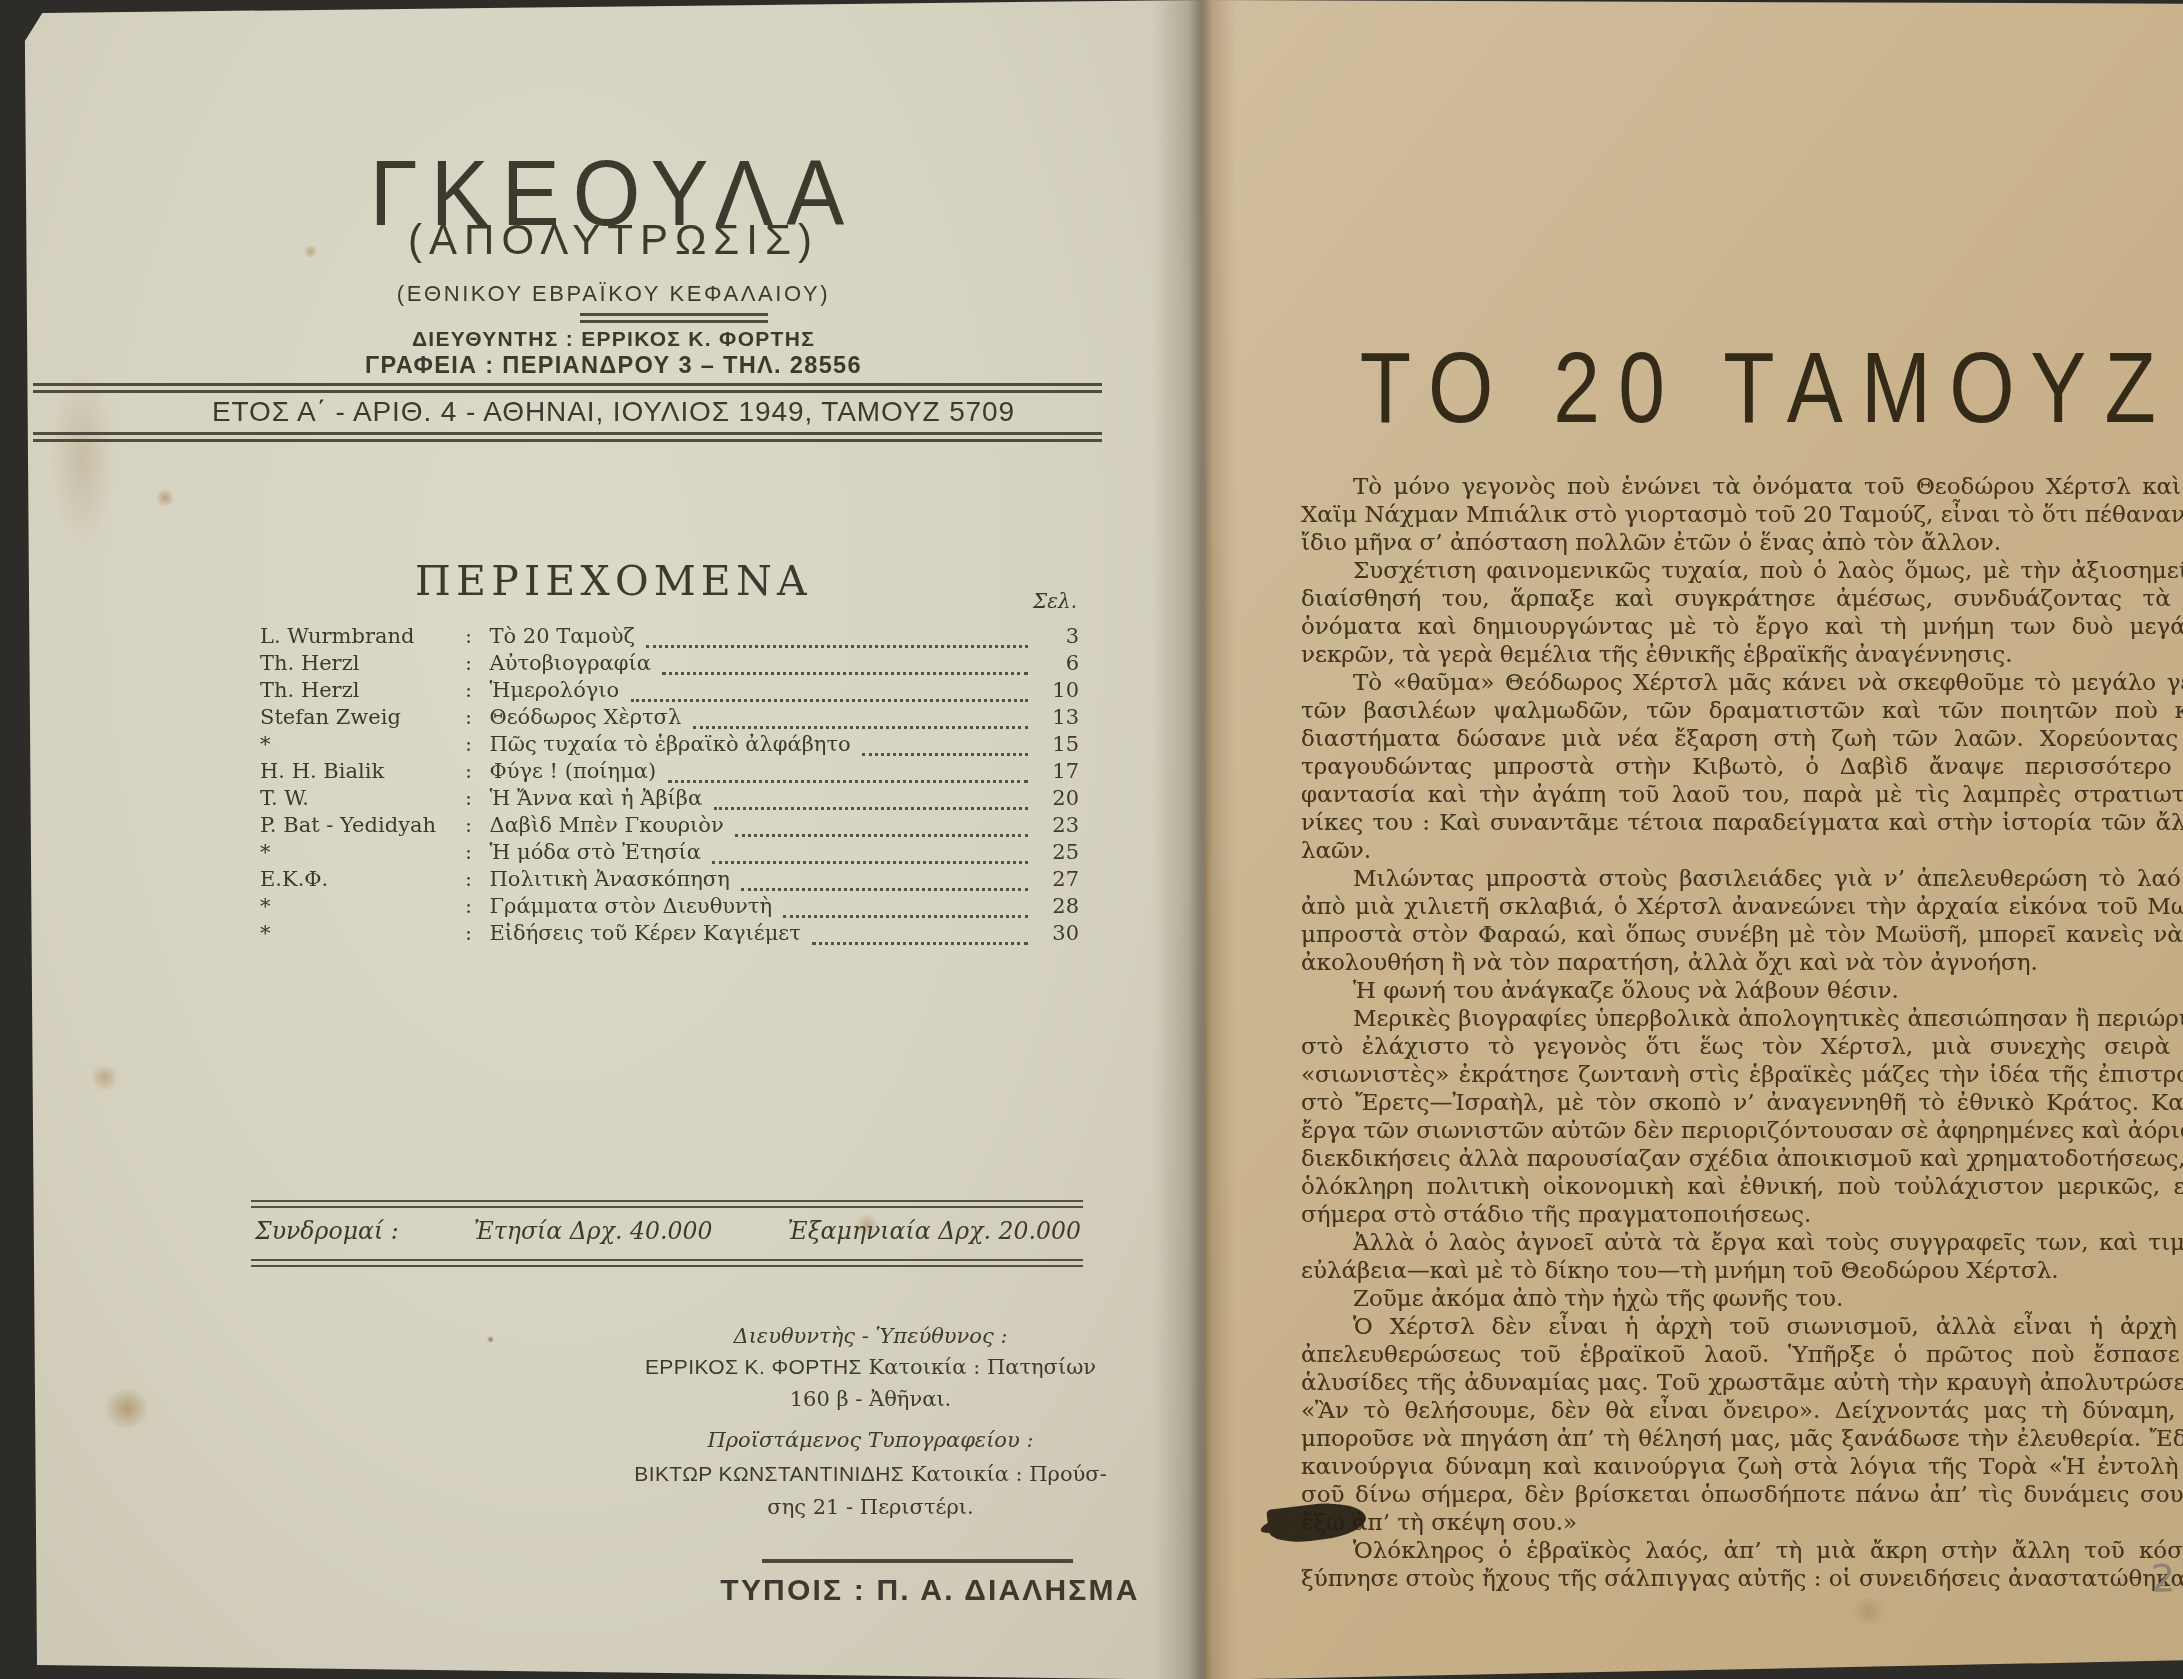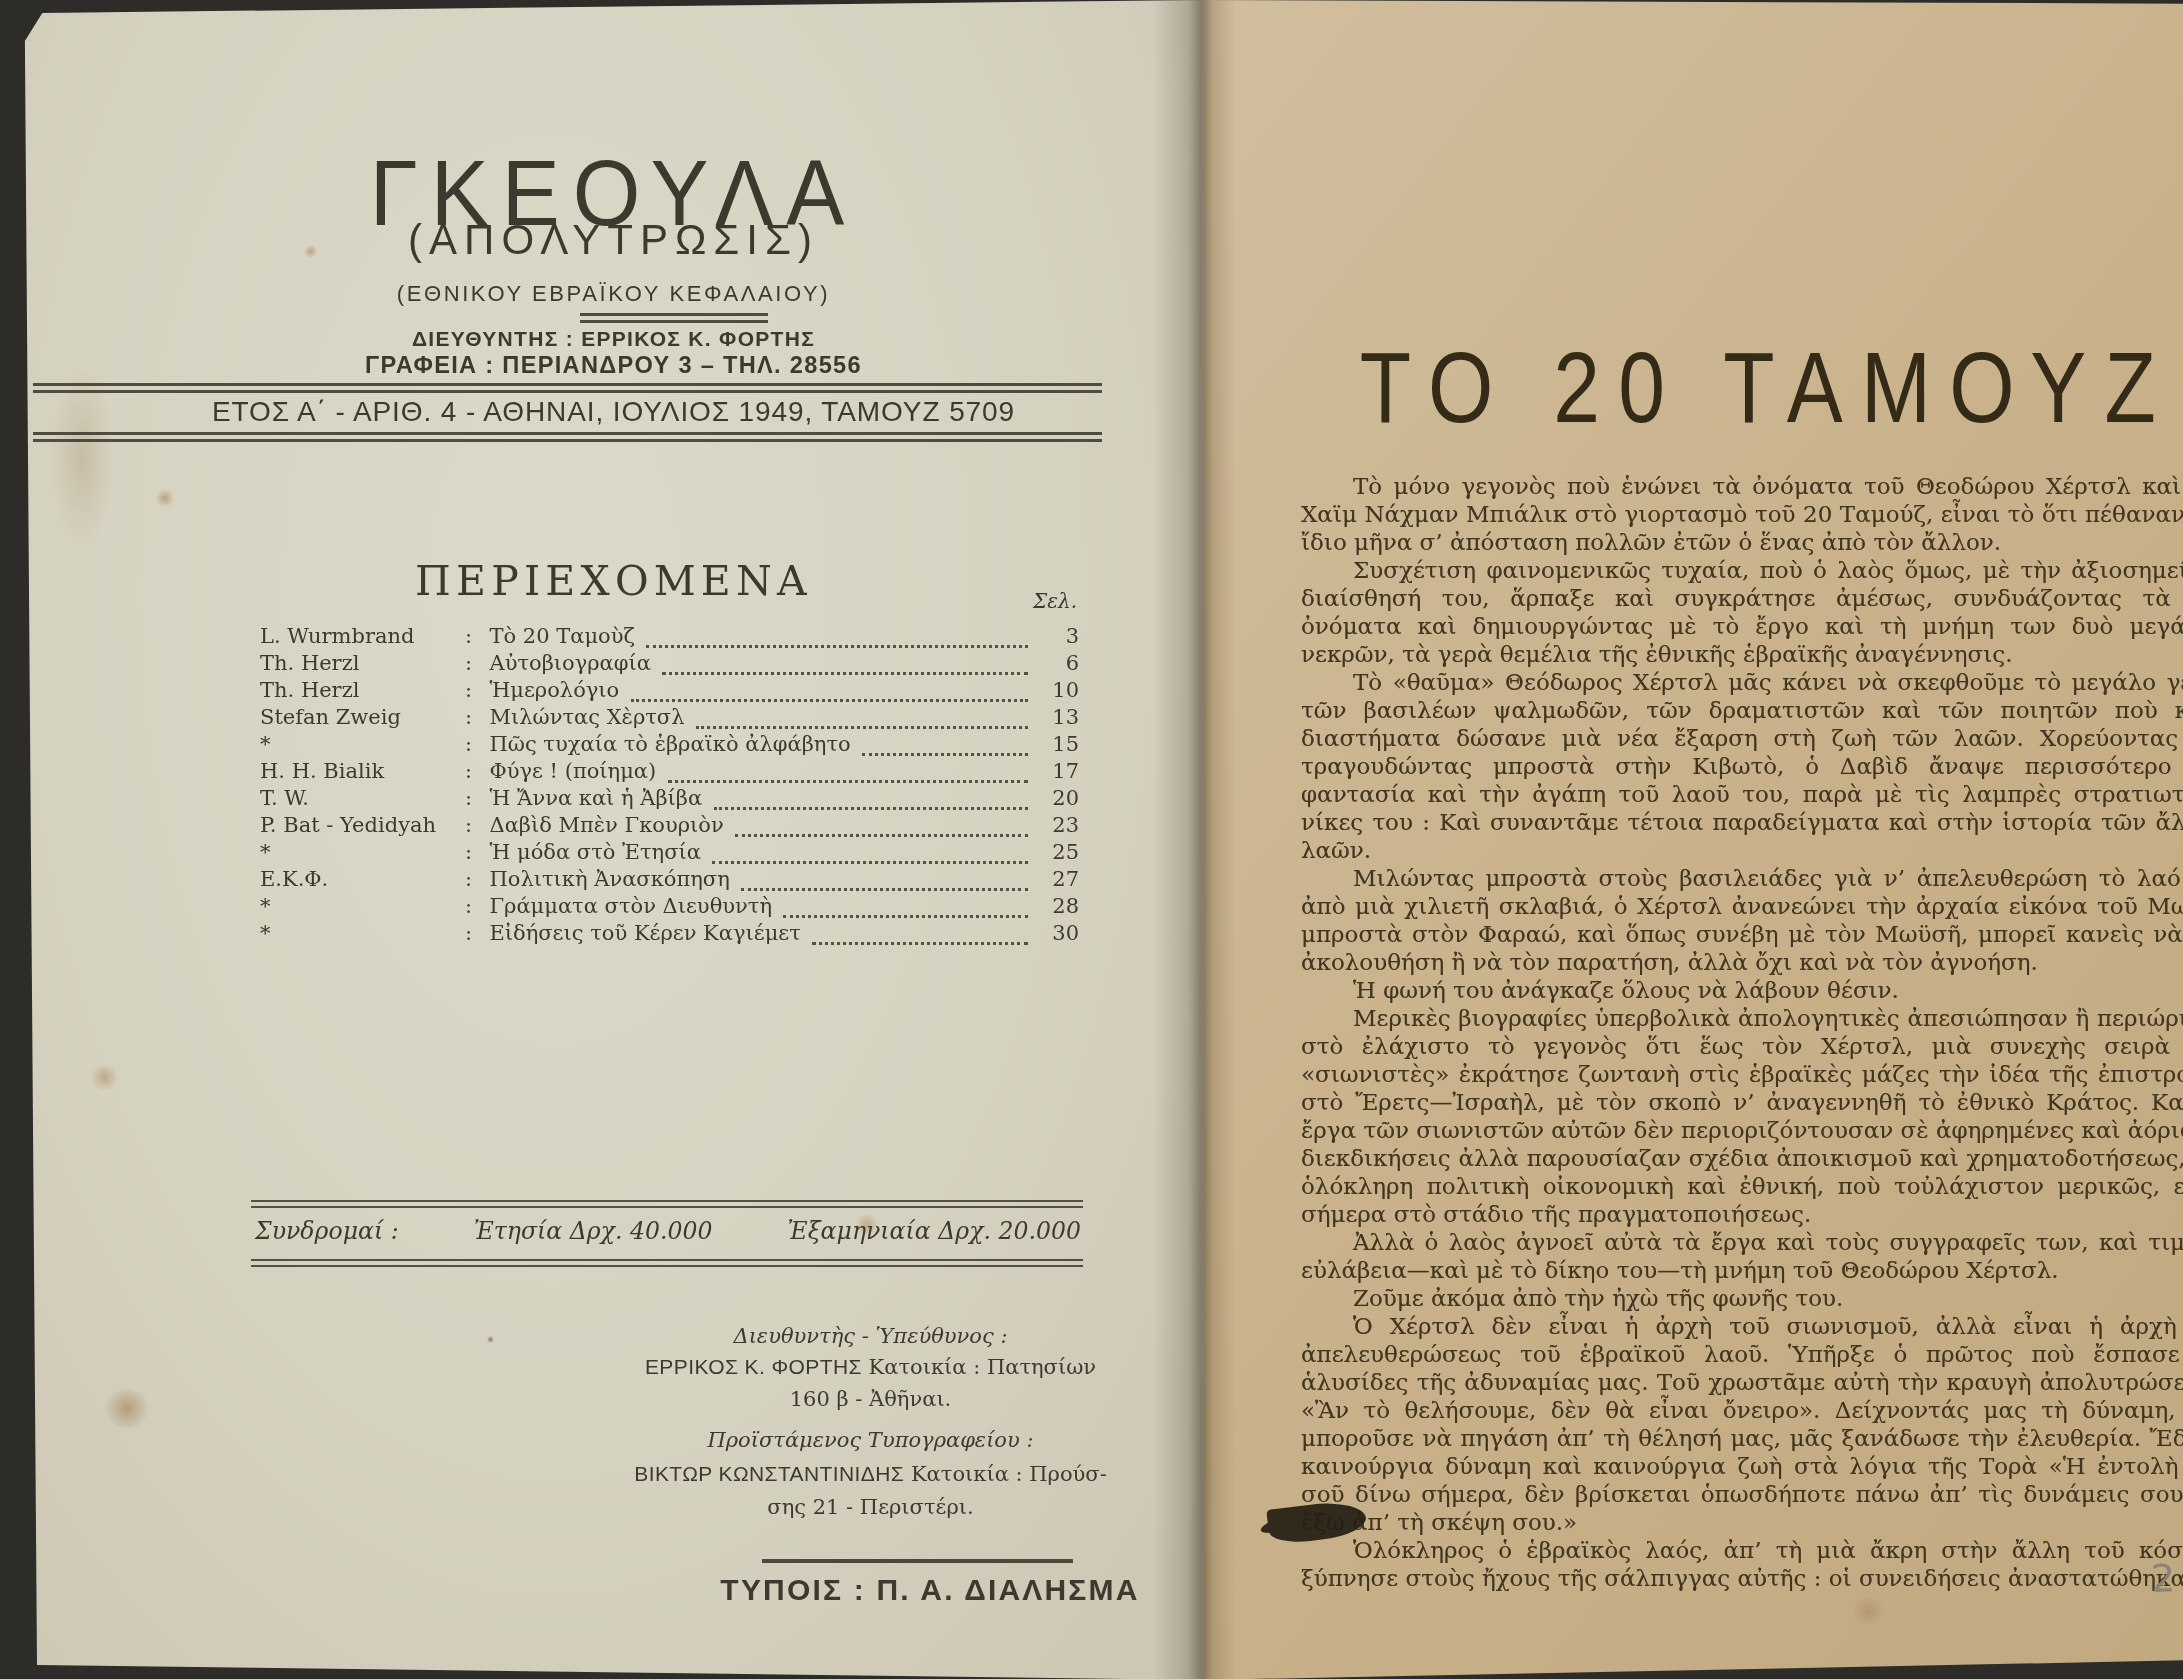--- a/index.html
+++ b/index.html
@@ -123,21 +123,21 @@
           <span class="toc-author">Th. Herzl</span>
           <span class="toc-colon">:</span>
           <span class="toc-title">Ἡμερολόγιο</span>
           <span class="toc-leader"></span>
           <span class="toc-page">10</span>
         </div>
 
         <div class="toc-row">
           <span class="toc-author">Stefan Zweig</span>
           <span class="toc-colon">:</span>
-          <span class="toc-title">Μιλώντας Χὲρτσλ</span>
+          <span class="toc-title">Θεόδωρος Χὲρτσλ</span>
           <span class="toc-leader"></span>
           <span class="toc-page">13</span>
         </div>
 
         <div class="toc-row">
           <span class="toc-author">*</span>
           <span class="toc-colon">:</span>
           <span class="toc-title">Πῶς τυχαία τὸ ἑβραϊκὸ ἀλφάβητο</span>
           <span class="toc-leader"></span>
           <span class="toc-page">15</span>

